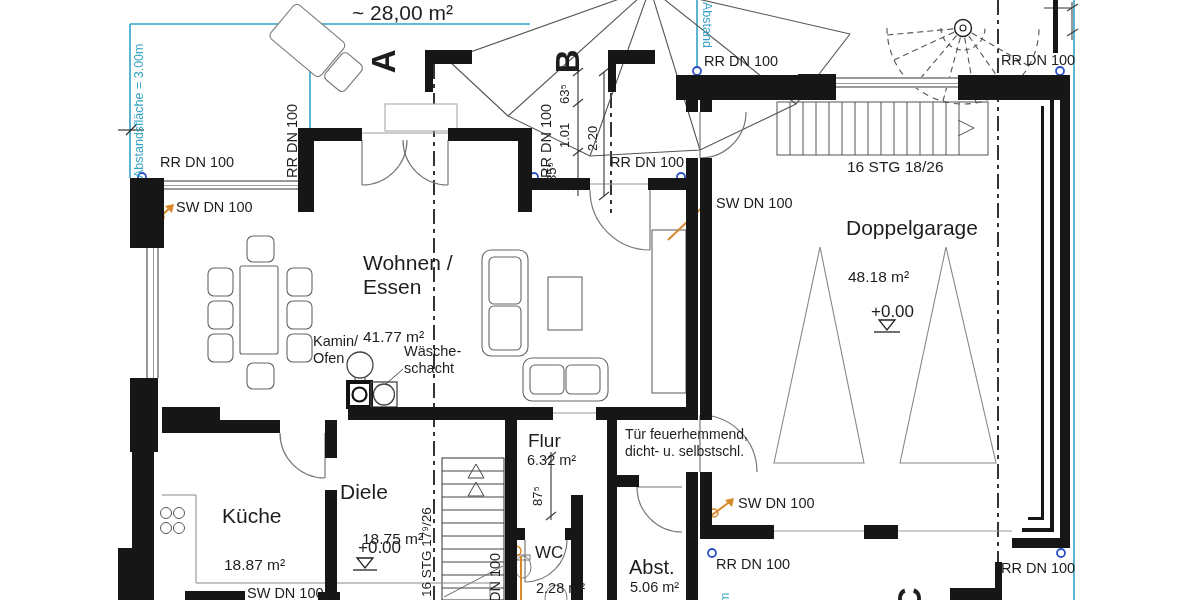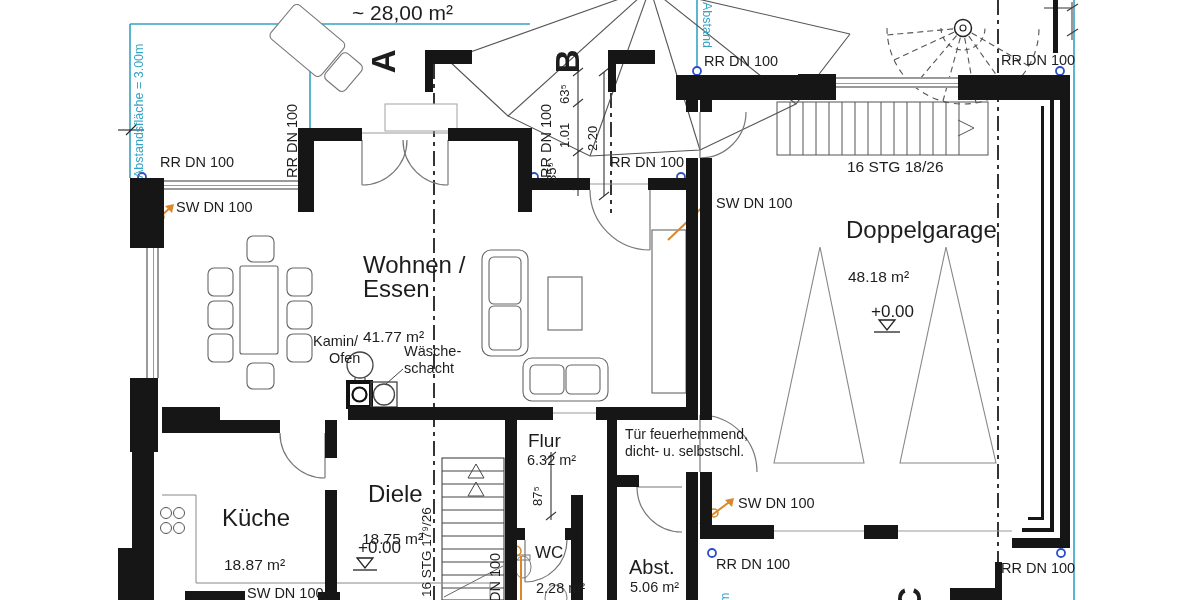--- a/index.html
+++ b/index.html
@@ -5,21 +5,21 @@
   html,body{margin:0;padding:0;background:#fff;}
   #plan{position:relative;width:1200px;height:600px;overflow:hidden;background:#fff;
         font-family:"Liberation Sans","DejaVu Sans",sans-serif;color:#1d1d1d;}
   #plan svg{position:absolute;left:0;top:0;}
   .w{position:absolute;background:#161616;}
   .t{position:absolute;white-space:nowrap;line-height:1.05;}
   .vt{writing-mode:vertical-rl;transform:rotate(180deg);}   
   .vtd{writing-mode:vertical-rl;}                            
   .cy{color:#35A3C4;}
   .sec{font-size:33px;font-weight:600;transform:rotate(-90deg);}
-  .rm{font-size:24px;}
+  .rm{font-size:21px;}
   .ar{font-size:15.5px;margin-top:28px;}
   .sm{font-size:14.5px;}
   .dim{font-size:13px;color:#222;}
   .lvl{font-size:17px;}
   .win-h{position:absolute;background:#fff;border-top:2px solid #9a9a9a;border-bottom:2px solid #9a9a9a;}
   .win-h:after{content:"";position:absolute;left:0;right:0;top:50%;border-top:1px solid #9a9a9a;}
   .win-v{position:absolute;background:#fff;border-left:2px solid #9a9a9a;border-right:2px solid #9a9a9a;}
   .win-v:after{content:"";position:absolute;top:0;bottom:0;left:50%;border-left:1px solid #9a9a9a;}
 </style>
 </head>
@@ -323,39 +323,39 @@
   <div class="t sm" style="left:247px;top:586px">SW DN 100</div>
   <div class="t vt sm" style="left:488px;top:552px;height:50px">DN 100</div>
 
   <div class="t rm" style="left:363px;top:252px">Wohnen /</div>
   <div class="t rm" style="left:363px;top:276px">Essen</div>
   <div class="t ar" style="left:363px;top:301px">41.77 m²</div>
 
   <div class="t rm" style="left:222px;top:505px">Küche</div>
   <div class="t ar" style="left:224px;top:529px">18.87 m²</div>
 
-  <div class="t rm" style="left:368px;top:481px">Diele</div>
+  <div class="t rm" style="left:340px;top:481px">Diele</div>
   <div class="t ar" style="left:362px;top:503px">18.75 m²</div>
   <div class="t lvl" style="left:358px;top:539px">+0.00</div>
 
   <div class="t" style="left:528px;top:431px;font-size:19px">Flur</div>
   <div class="t sm" style="left:527px;top:453px">6.32 m²</div>
 
   <div class="t" style="left:535px;top:544px;font-size:17px">WC</div>
   <div class="t sm" style="left:536px;top:581px">2.28 m²</div>
 
   <div class="t" style="left:629px;top:557px;font-size:20px">Abst.</div>
   <div class="t sm" style="left:630px;top:580px">5.06 m²</div>
 
   <div class="t rm" style="left:846px;top:217px">Doppelgarage</div>
   <div class="t ar" style="left:848px;top:241px">48.18 m²</div>
   <div class="t lvl" style="left:871px;top:303px">+0.00</div>
 
   <div class="t sm" style="left:313px;top:334px">Kamin/</div>
-  <div class="t sm" style="left:329px;top:351px">Ofen</div>
+  <div class="t sm" style="left:313px;top:351px">Ofen</div>
   <div class="t sm" style="left:404px;top:344px">Wäsche-</div>
   <div class="t sm" style="left:404px;top:361px">schacht</div>
 
   <div class="t" style="left:625px;top:427px;font-size:14px">Tür feuerhemmend,</div>
   <div class="t" style="left:625px;top:444px;font-size:14px">dicht- u. selbstschl.</div>
 
   <div class="t" style="left:847px;top:159px;font-size:15.5px">16 STG 18/26</div>
   <div class="t vt" style="left:420px;top:485px;height:112px;font-size:13.5px">16 STG 17⁹/26</div>
 
   <div class="t vt dim" style="left:558px;top:74px;height:30px">63⁵</div>

